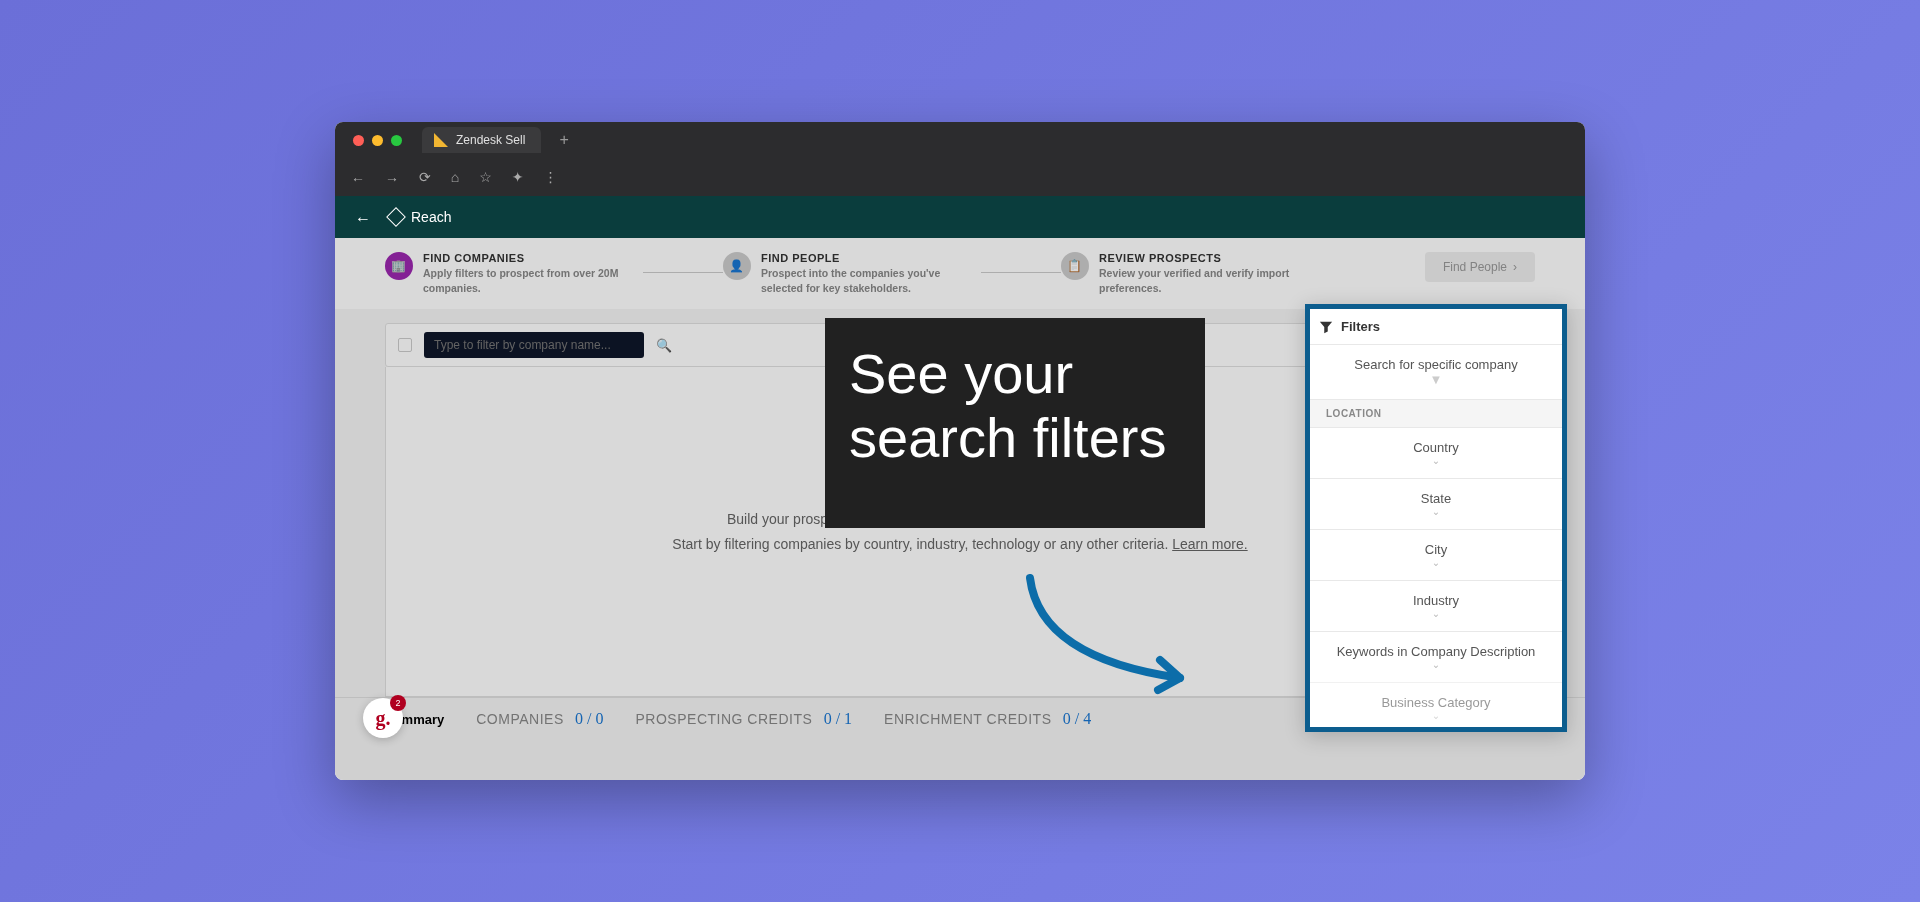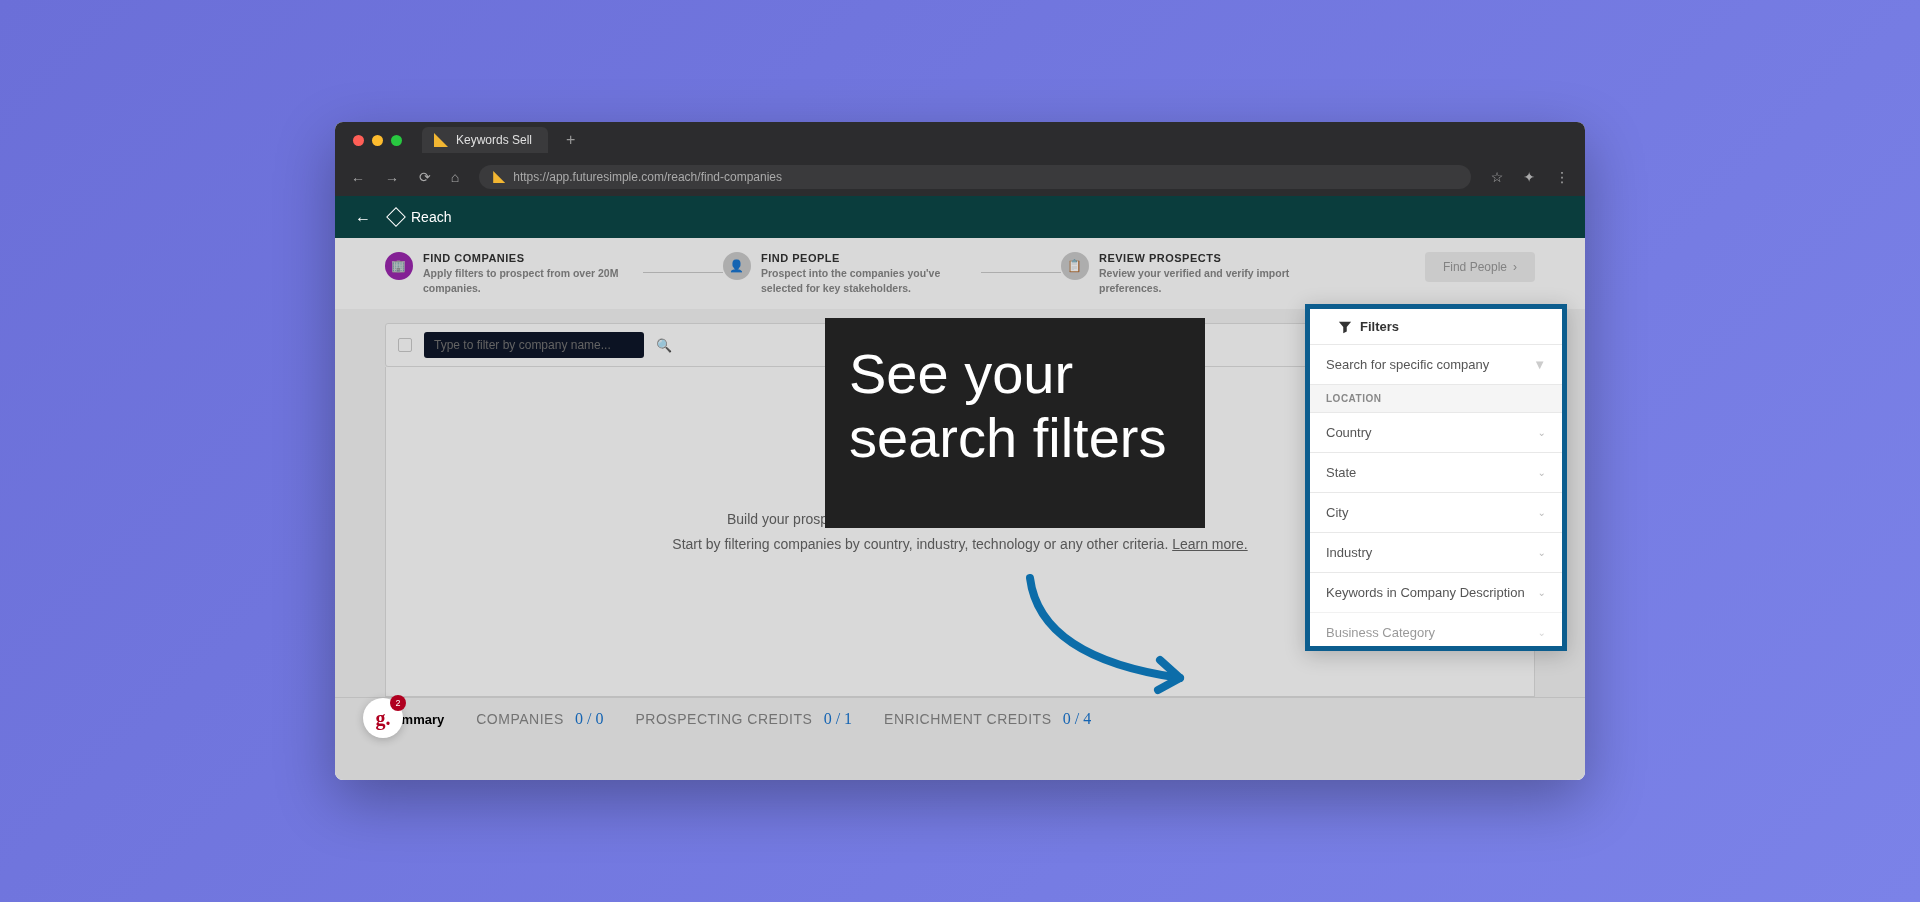--- a/index.html
+++ b/index.html
@@ -35,23 +35,23 @@
 .checkbox { width: 14px; height: 14px; border: 1px solid #ccc; border-radius: 2px; }
 .searchbox { flex: 1; padding: 6px 10px; border: none; background: #0f172a; font-size: 12px; color: #999; border-radius: 3px; max-width: 220px; }
 .searchicon { color: #aaa; font-size: 13px; }
 .main { background: #fff; margin: 0 50px; min-height: 330px; display: flex; flex-direction: column; align-items: center; justify-content: center; text-align: center; color: #666; font-size: 14px; line-height: 1.8; border: 1px solid #e0e0e0; border-top: none; }
 .learn { text-decoration: underline; }
 .summary-row { display: flex; align-items: center; gap: 32px; padding: 12px 50px; border-top: 1px solid #e0e0e0; font-size: 12px; }
 .summary-label { font-weight: 600; font-size: 13px; }
 .stat-label { color: #888; font-size: 14px; text-transform: uppercase; letter-spacing: .5px; display: inline-block; margin-right: 8px; }
 .stat-val { color: #1976d2; font-size: 16px; font-family: Liberation Serif, serif; }
 .filters-panel { position: absolute; right: 18px; top: 66px; width: 262px; background: #fff; border: 5px solid #0c5d8e; z-index: 20; font-size: 13px; box-shadow: 0 4px 20px rgba(0,0,0,.2); }
-.fp-head { display: flex; align-items: center; gap: 8px; padding: 10px 28px; font-weight: 600; color: #333; }
+.fp-head { display: flex; align-items: center; gap: 8px; padding: 10px 9px; font-weight: 600; color: #333; }
 .funnel { width: 14px; height: 14px; }
-.fp-row { border-top: 1px solid #e8e8e8; padding: 12px 16px; display: flex; align-items: center; justify-content: space-between; color: #555; cursor: pointer; }
+.fp-row { border-top: 1px solid #e8e8e8; padding: 12px 16px; display: flex; align-items: center; justify-content: space-between; color: #555; cursor: pointer; flex-direction: column; }
 .fp-section { background: #f5f5f5; padding: 8px 16px; font-size: 10px; font-weight: 700; color: #888; letter-spacing: .5px; text-transform: uppercase; border-top: 1px solid #e8e8e8; }
 .chev { color: #bbb; font-size: 10px; }
 .fp-search { display: flex; align-items: center; gap: 8px; }
 .callout { position: absolute; left: 490px; top: 80px; width: 380px; height: 210px; background: #212121; color: #fff; font-size: 56px; font-weight: 500; padding: 24px 20px 24px 24px; line-height: 1.15; z-index: 30; font-family: 'Futura', 'Century Gothic', sans-serif; }
 .arrow-svg { position: absolute; left: 685px; top: 330px; z-index: 30; }
 .g-badge { position: absolute; left: 28px; bottom: 42px; width: 40px; height: 40px; border-radius: 50%; background: #fff; box-shadow: 0 2px 8px rgba(0,0,0,.2); display: flex; align-items: center; justify-content: center; z-index: 25; }
 .g-badge .g { color: #b00020; font-family: Georgia, serif; font-size: 20px; font-weight: 700; }
 .g-badge .dot { position: absolute; top: -3px; right: -3px; width: 16px; height: 16px; background: #b00020; color: #fff; border-radius: 50%; font-size: 9px; display: flex; align-items: center; justify-content: center; }
 </style>
 </head>
@@ -60,34 +60,30 @@
 <div class="browser">
 
   <div class="tabbar">
     <div class="traffic">
       <span class="tl-red"></span>
       <span class="tl-yellow"></span>
       <span class="tl-green"></span>
     </div>
     <div class="tab">
       <span class="tab-logo"></span>
-      <span>Keywords Sell</span>
+      <span>Zendesk Sell</span>
     </div>
     <div class="newtab">+</div>
   </div>
 
   <div class="addrbar">
     <div class="navicon">←</div>
     <div class="navicon">→</div>
     <div class="navicon">⟳</div>
     <div class="navicon">⌂</div>
-    <div class="url">
-      <span class="url-logo"></span>
-      <span>https://app.futuresimple.com/reach/find-companies</span>
-    </div>
     <div class="navicon">☆</div>
     <div class="navicon">✦</div>
     <div class="navicon">⋮</div>
   </div>
 
   <div class="appheader">
     <span class="appheader-back">←</span>
     <div class="appheader-logo">
       <span class="reach-icon"></span>
       <span>Reach</span>

